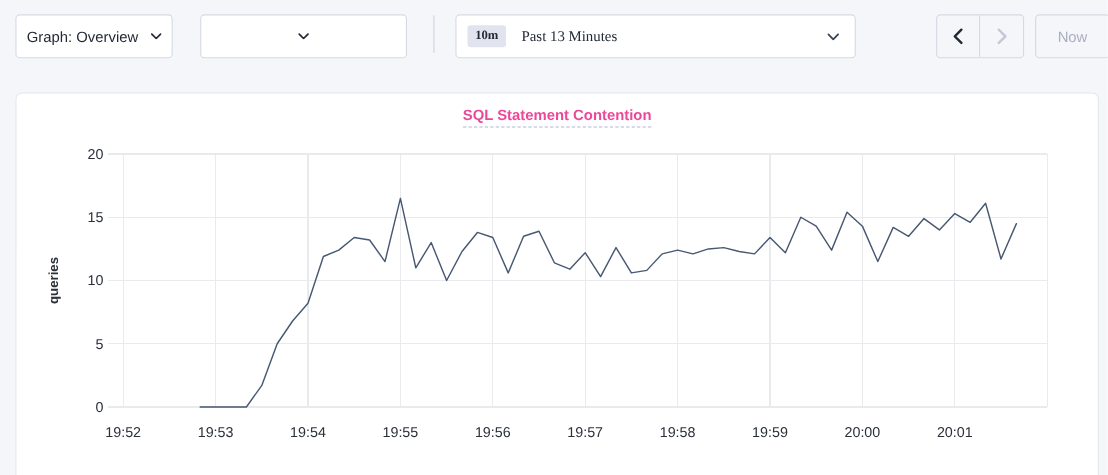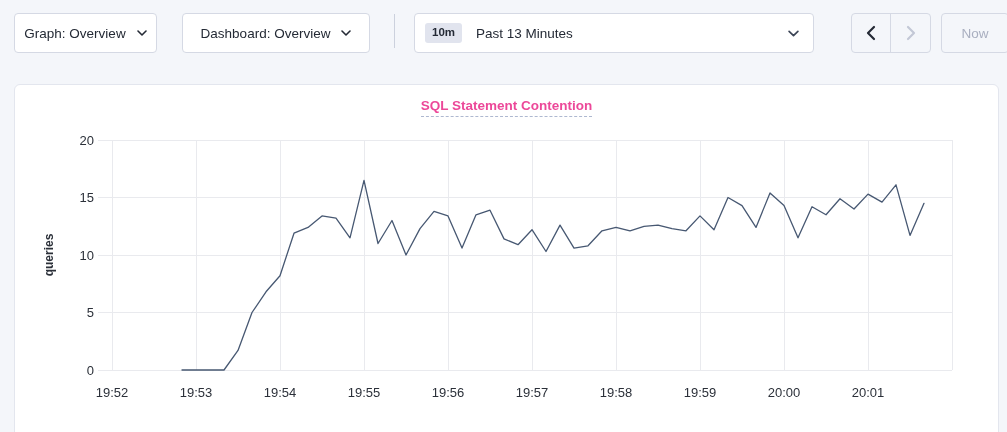--- a/index.html
+++ b/index.html
@@ -27,23 +27,24 @@
     color: #242a35;
     cursor: pointer;
   }
   .btn-graph     { left: 14px;  width: 143px; gap: 11px; }
   .btn-dashboard { left: 182px; width: 188px; gap: 11px; }
   .toolbar-divider {
     position: absolute; left: 394px; top: 14px;
     width: 1px; height: 34px; background: #ccd1dd;
   }
   .time-picker {
-    left: 414px; width: 400px;
+    left: 414px; width: 364px;
     justify-content: flex-start;
     padding: 0 14px 0 10px;
+    font-family: Liberation Serif, serif;
   }
   .time-badge {
     background: #e1e4ee;
     color: #242a35;
     font-weight: bold;
     font-size: 11.5px;
     line-height: 1;
     padding: 4px 7px;
     border-radius: 3px;
     margin-right: 14px;
@@ -113,21 +114,20 @@
 <body>
 
 <div class="ctrl btn-graph">
   <span>Graph: Overview</span>
   <svg class="chev" width="10" height="6" viewBox="0 0 10 6">
       <path d="M1 1l4 4 4-4" fill="none" stroke="#242a35" stroke-width="1.6" stroke-linecap="round" stroke-linejoin="round"></path>
     </svg>
 </div>
 
 <div class="ctrl btn-dashboard">
-  <span>Dashboard: Overview</span>
   <svg class="chev" width="10" height="6" viewBox="0 0 10 6">
       <path d="M1 1l4 4 4-4" fill="none" stroke="#242a35" stroke-width="1.6" stroke-linecap="round" stroke-linejoin="round"></path>
     </svg>
 </div>
 
 <div class="toolbar-divider"></div>
 
 <div class="ctrl time-picker">
   <span class="time-badge">10m</span>
   <span>Past 13 Minutes</span>

